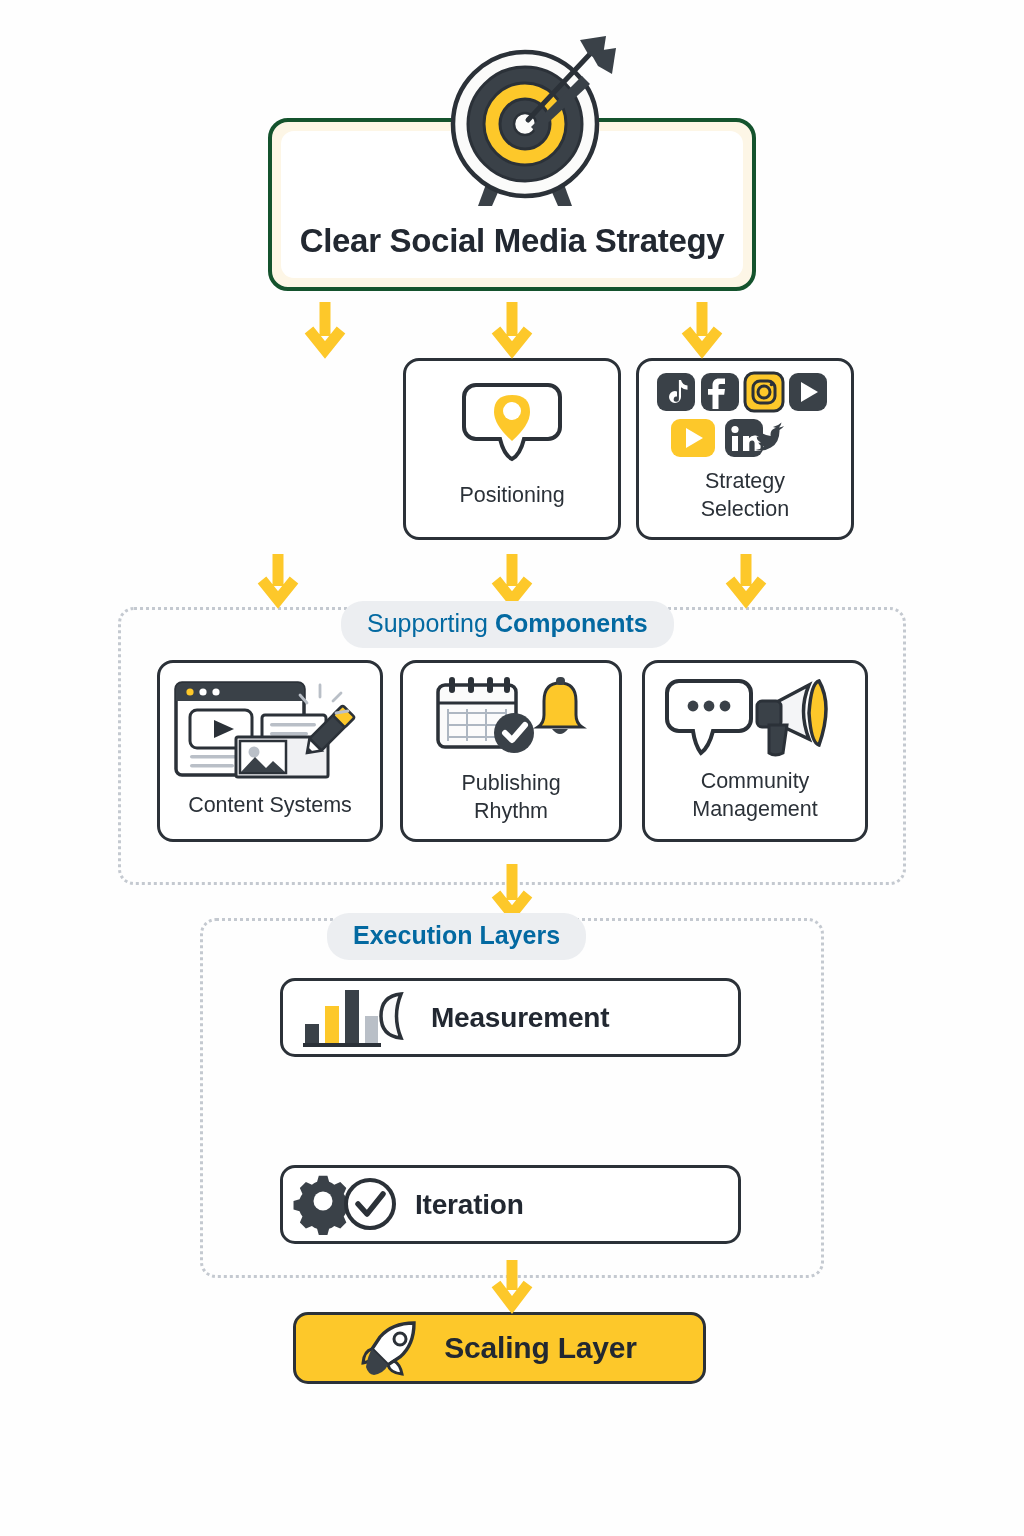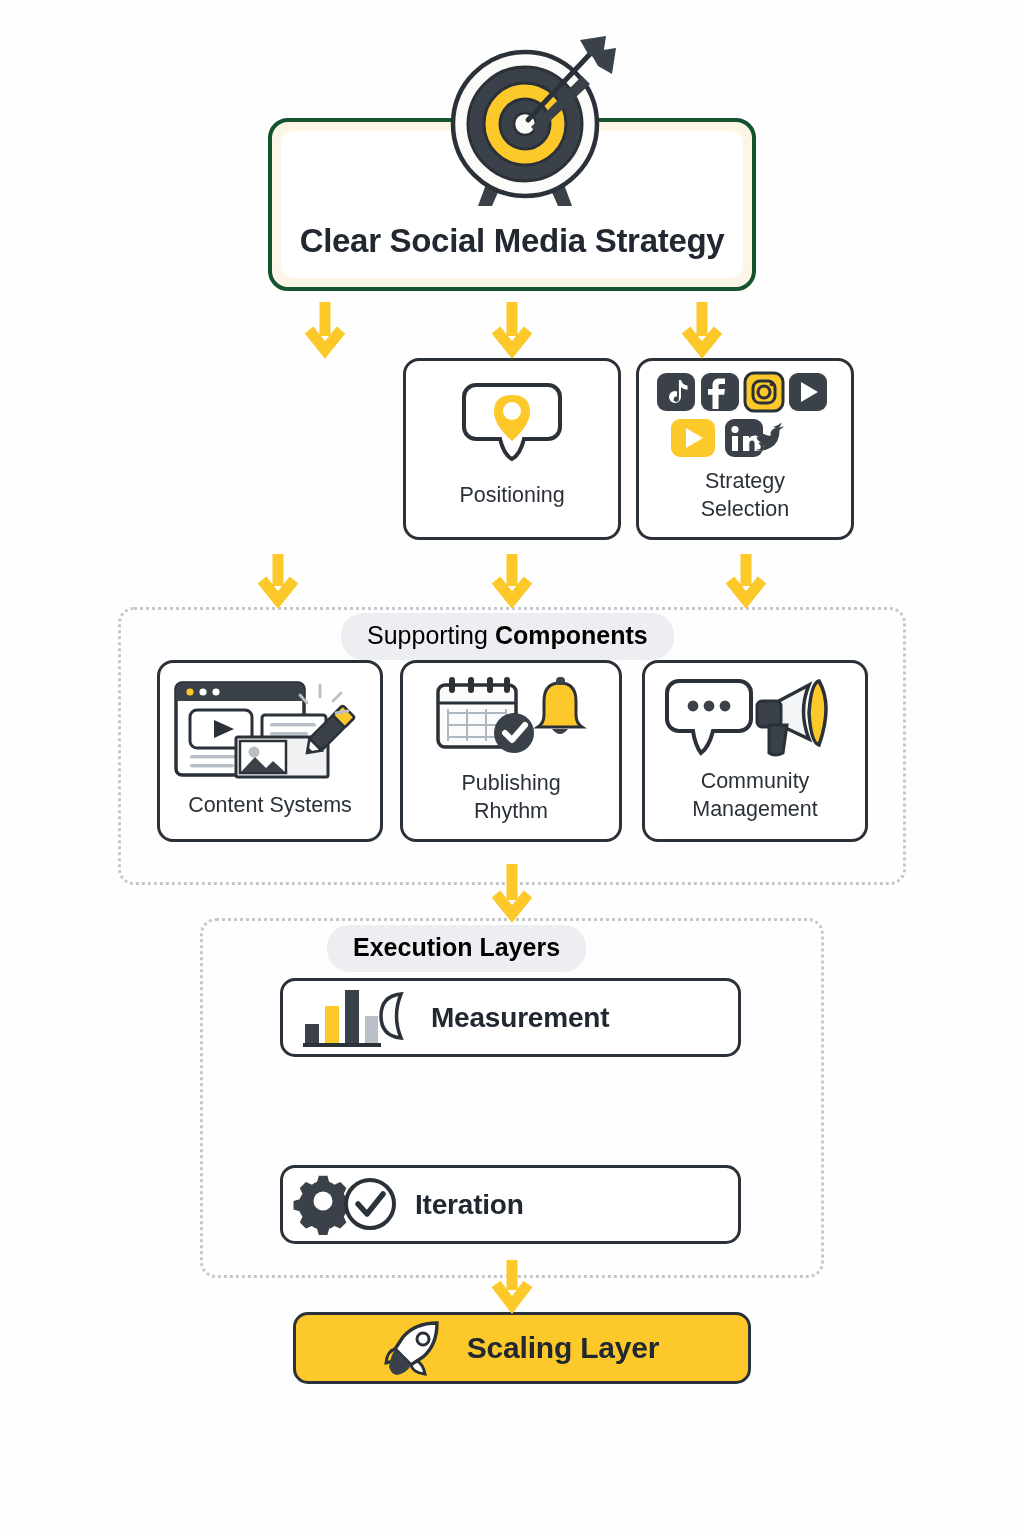--- a/index.html
+++ b/index.html
@@ -93,24 +93,23 @@
   }
   #group-supporting { left: 118px; top: 607px; width: 788px; height: 278px; }
   #group-execution  { left: 200px; top: 918px; width: 624px; height: 360px; }
 
   .group-chip {
     position: absolute;
     background: #eceef1;
     border-radius: 22px;
     padding: 8px 26px 10px 26px;
     font-size: 25px;
-    color: #000000;
+    color: #0369a1;
     white-space: nowrap;
     z-index: 3;
-    margin-top: 12px;
   }
   #chip-supporting { left: 341px; top: 601px; }
   #chip-execution  { left: 327px; top: 913px; font-weight: bold; }
   .chip-bold { font-weight: bold; }
 
   
   #card-content   { left: 157px; top: 660px; width: 226px; height: 182px; }
   #card-publish   { left: 400px; top: 660px; width: 222px; height: 182px; }
   #card-community { left: 642px; top: 660px; width: 226px; height: 182px; }
 
@@ -134,21 +133,21 @@
     font-size: 28px;
     font-weight: bold;
     color: #222831;
     letter-spacing: -0.2px;
   }
 
   
   #scaling-layer {
     position: absolute;
     left: 293px; top: 1312px;
-    width: 458px; height: 72px;
+    width: 413px; height: 72px;
     background: #FDC82A;
     border: 3.5px solid #2b3138;
     border-radius: 15px;
     display: flex;
     align-items: center;
     justify-content: center;
     gap: 20px;
   }
   #scaling-layer .exec-label { font-size: 30px; }
 

